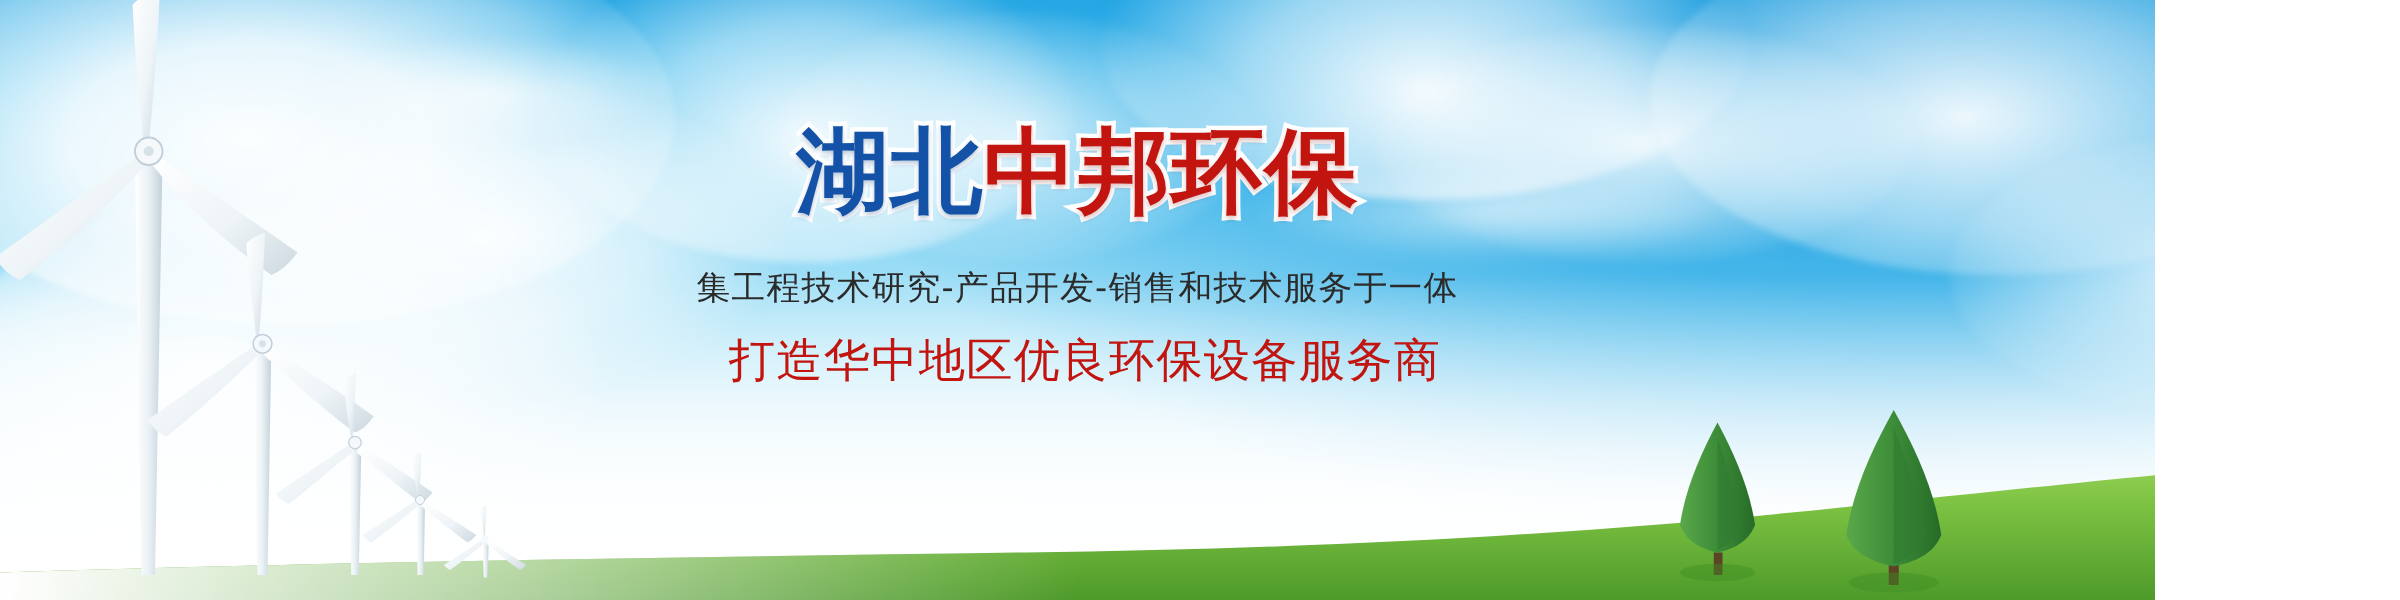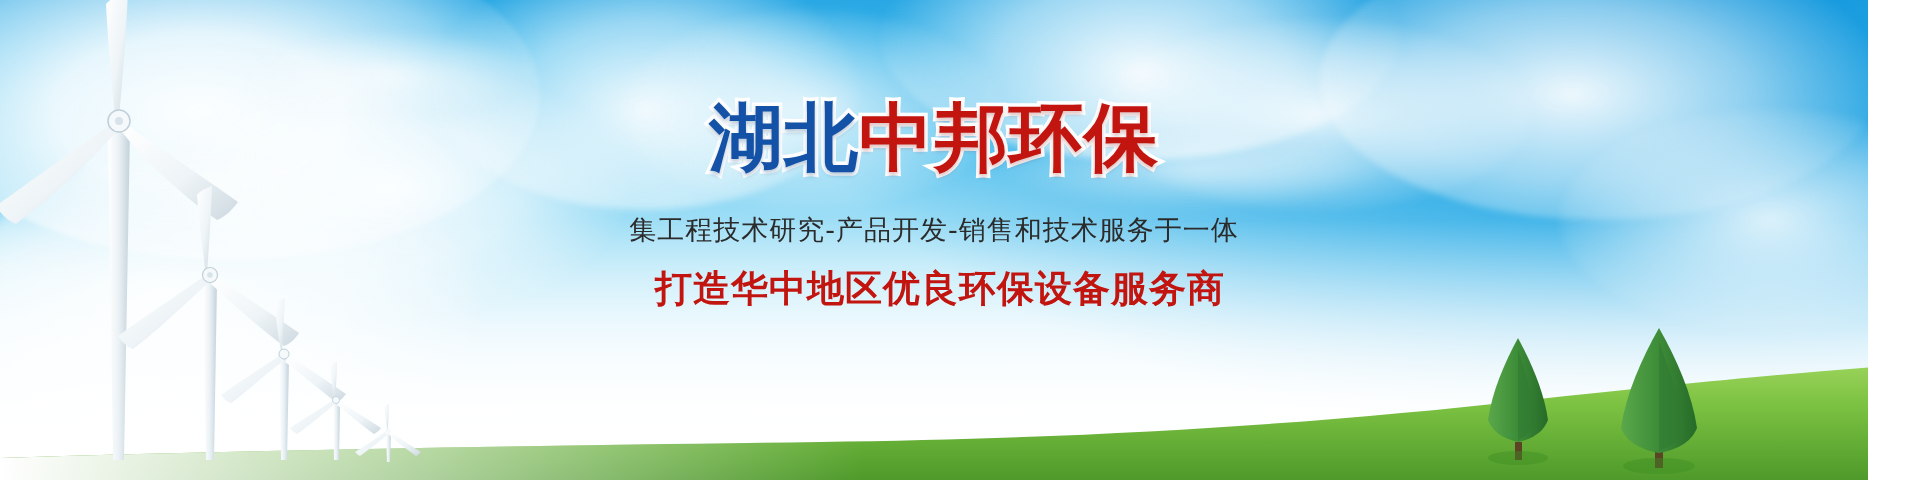--- a/index.html
+++ b/index.html
@@ -1,20 +1,20 @@
 <!DOCTYPE html>
 <html><head>
 <meta charset="utf-8">
 <style>
   html,body{margin:0;padding:0;background:#fff;}
   body{font-family:"DejaVu Sans","Liberation Sans",sans-serif;}
 
   .banner{
     position:relative;
-    width:1868px;height:480px;
+    width:1724px;height:480px;
     overflow:hidden;
     background:#bef264;
   }
 
   
   .sky{
     position:absolute;inset:0;
     background:
       linear-gradient(to bottom,
         #2aa8e4 0%,
@@ -149,21 +149,21 @@
     font-weight:normal;
     color:#2b2b2b;
     letter-spacing:1px;
     white-space:nowrap;
     font-family:"DejaVu Sans","Liberation Sans",sans-serif;
   }
 
   .tagline{
     margin:16px 0 0 12px;
     font-size:37px;
-    font-weight:bold;
+    font-weight:normal;
     color:#c2150f;
     letter-spacing:1px;
     white-space:nowrap;
     font-family:"DejaVu Sans","Liberation Sans",sans-serif;
   }
 </style>
 </head>
 <body>
 
 <div class="banner">

